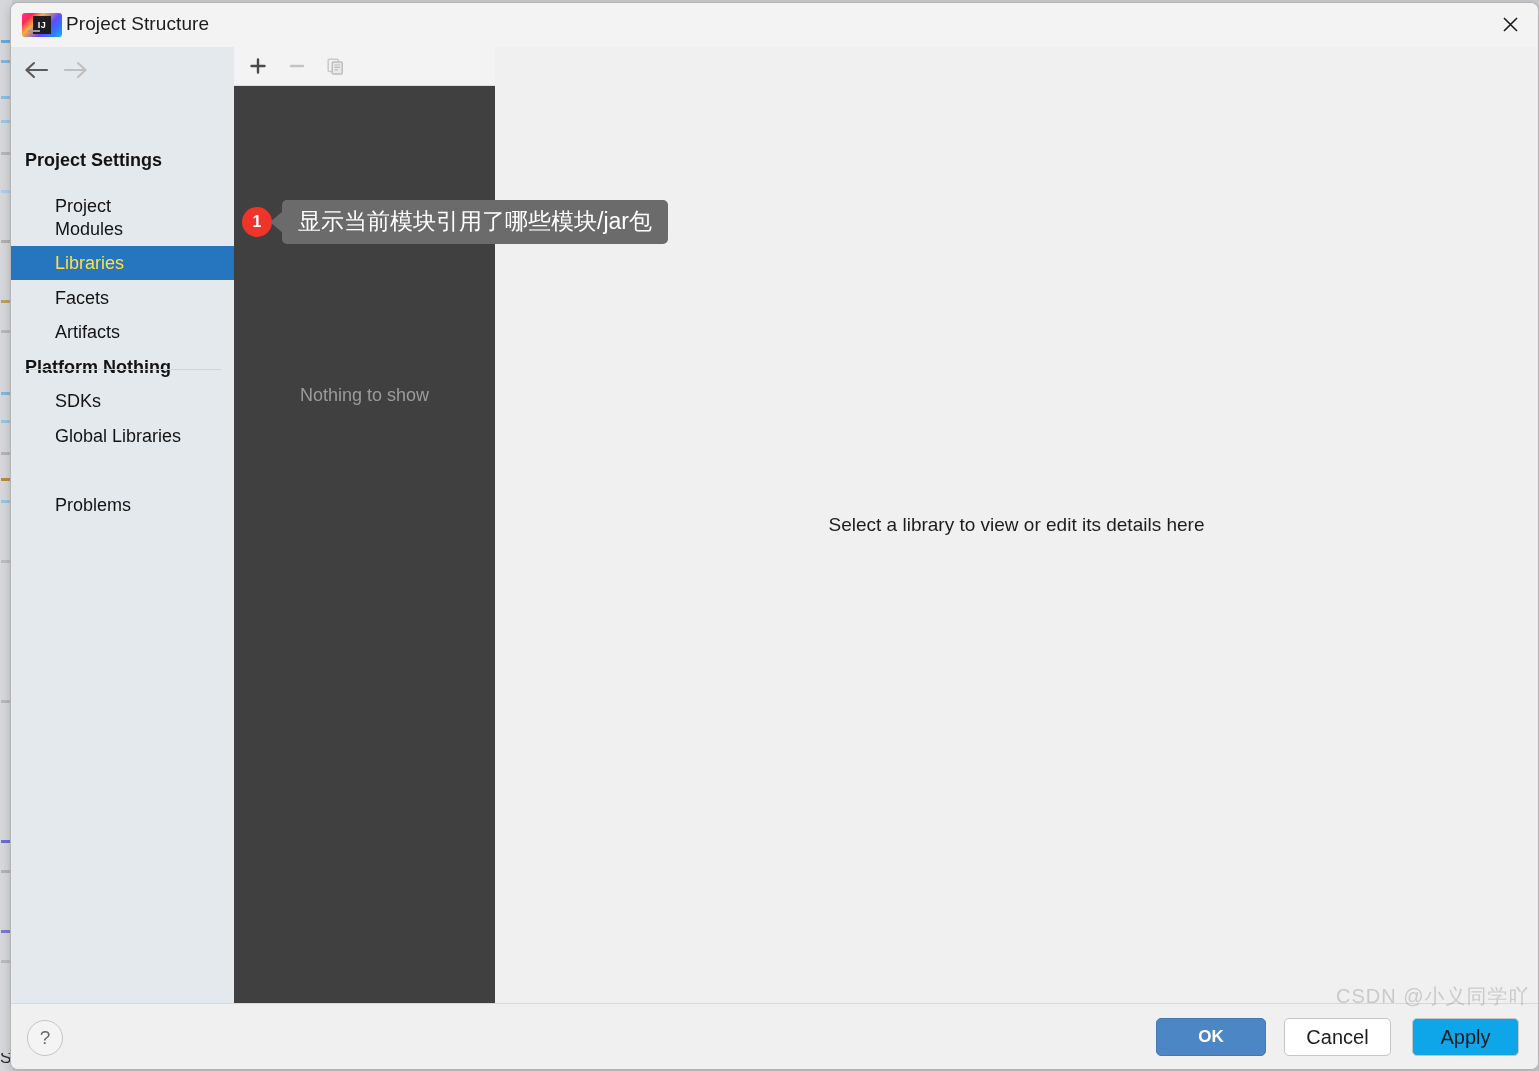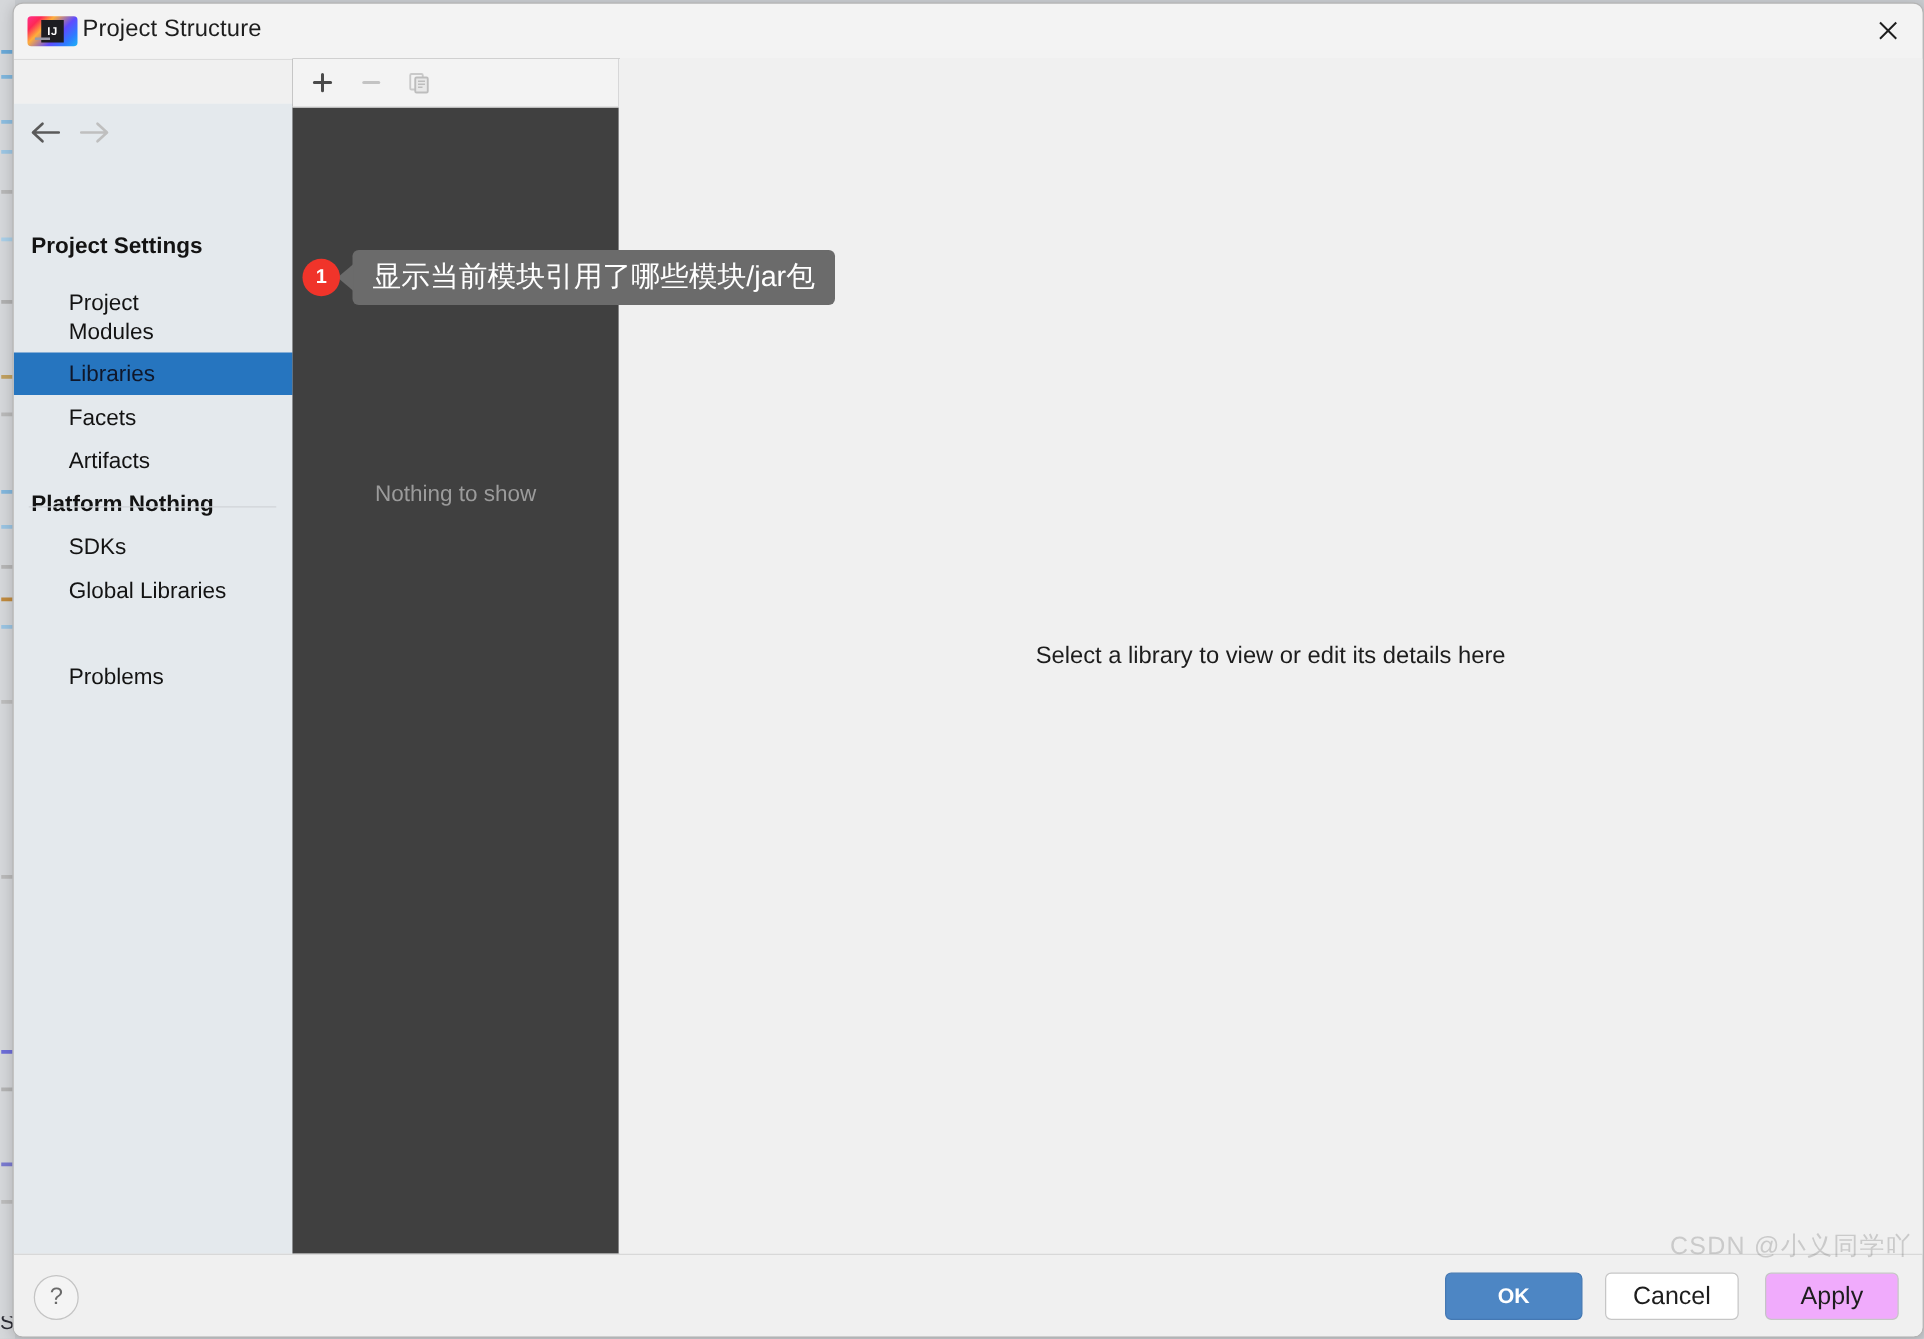--- a/index.html
+++ b/index.html
@@ -97,21 +97,20 @@
   }
   #close-btn svg { display:block; }
 
   
   #sidebar {
     position: absolute;
     left: 0; top: 44px;
     width: 223px; height: 956px;
     background: #e4e9ed;
     border-right: 1px solid #c9ccd0;
-    margin-top: 36px;
   }
   #nav-arrows {
     position: absolute;
     left: 0; top: 2px;
     width: 223px; height: 42px;
   }
   .nav-arrow {
     position: absolute;
     top: 8px;
     width: 30px; height: 26px;
@@ -139,21 +138,21 @@
     height: 34px;
     font-size: 18px;
     color: #131313;
     padding-left: 44px;
     box-sizing: border-box;
     display: flex; align-items: center;
     cursor: default;
   }
   .side-item.selected {
     background: #2675bf;
-    color: #0f172a;
+    color: #fde047;
   }
   #side-sep {
     position: absolute;
     left: 12px;
     top: 322px;
     width: 198px;
     height: 1px;
     background: #cfd4d8;
   }
 
@@ -246,21 +245,21 @@
     font-size: 17px;
   }
   #btn-cancel {
     left: 1273px; width: 107px;
     background: #ffffff;
     color: #1d1d1d;
     border: 1px solid #c6c6c6;
   }
   #btn-apply {
     left: 1401px; width: 107px;
-    background: #f0abfc;
+    background: #0ea5e9;
     color: #1d1d1d;
     border: 1px solid #c6c6c6;
   }
 
   
   #watermark {
     position: absolute;
     left: 1325px; top: 980px;
     font-size: 20px;
     color: rgba(120,120,120,0.32);

